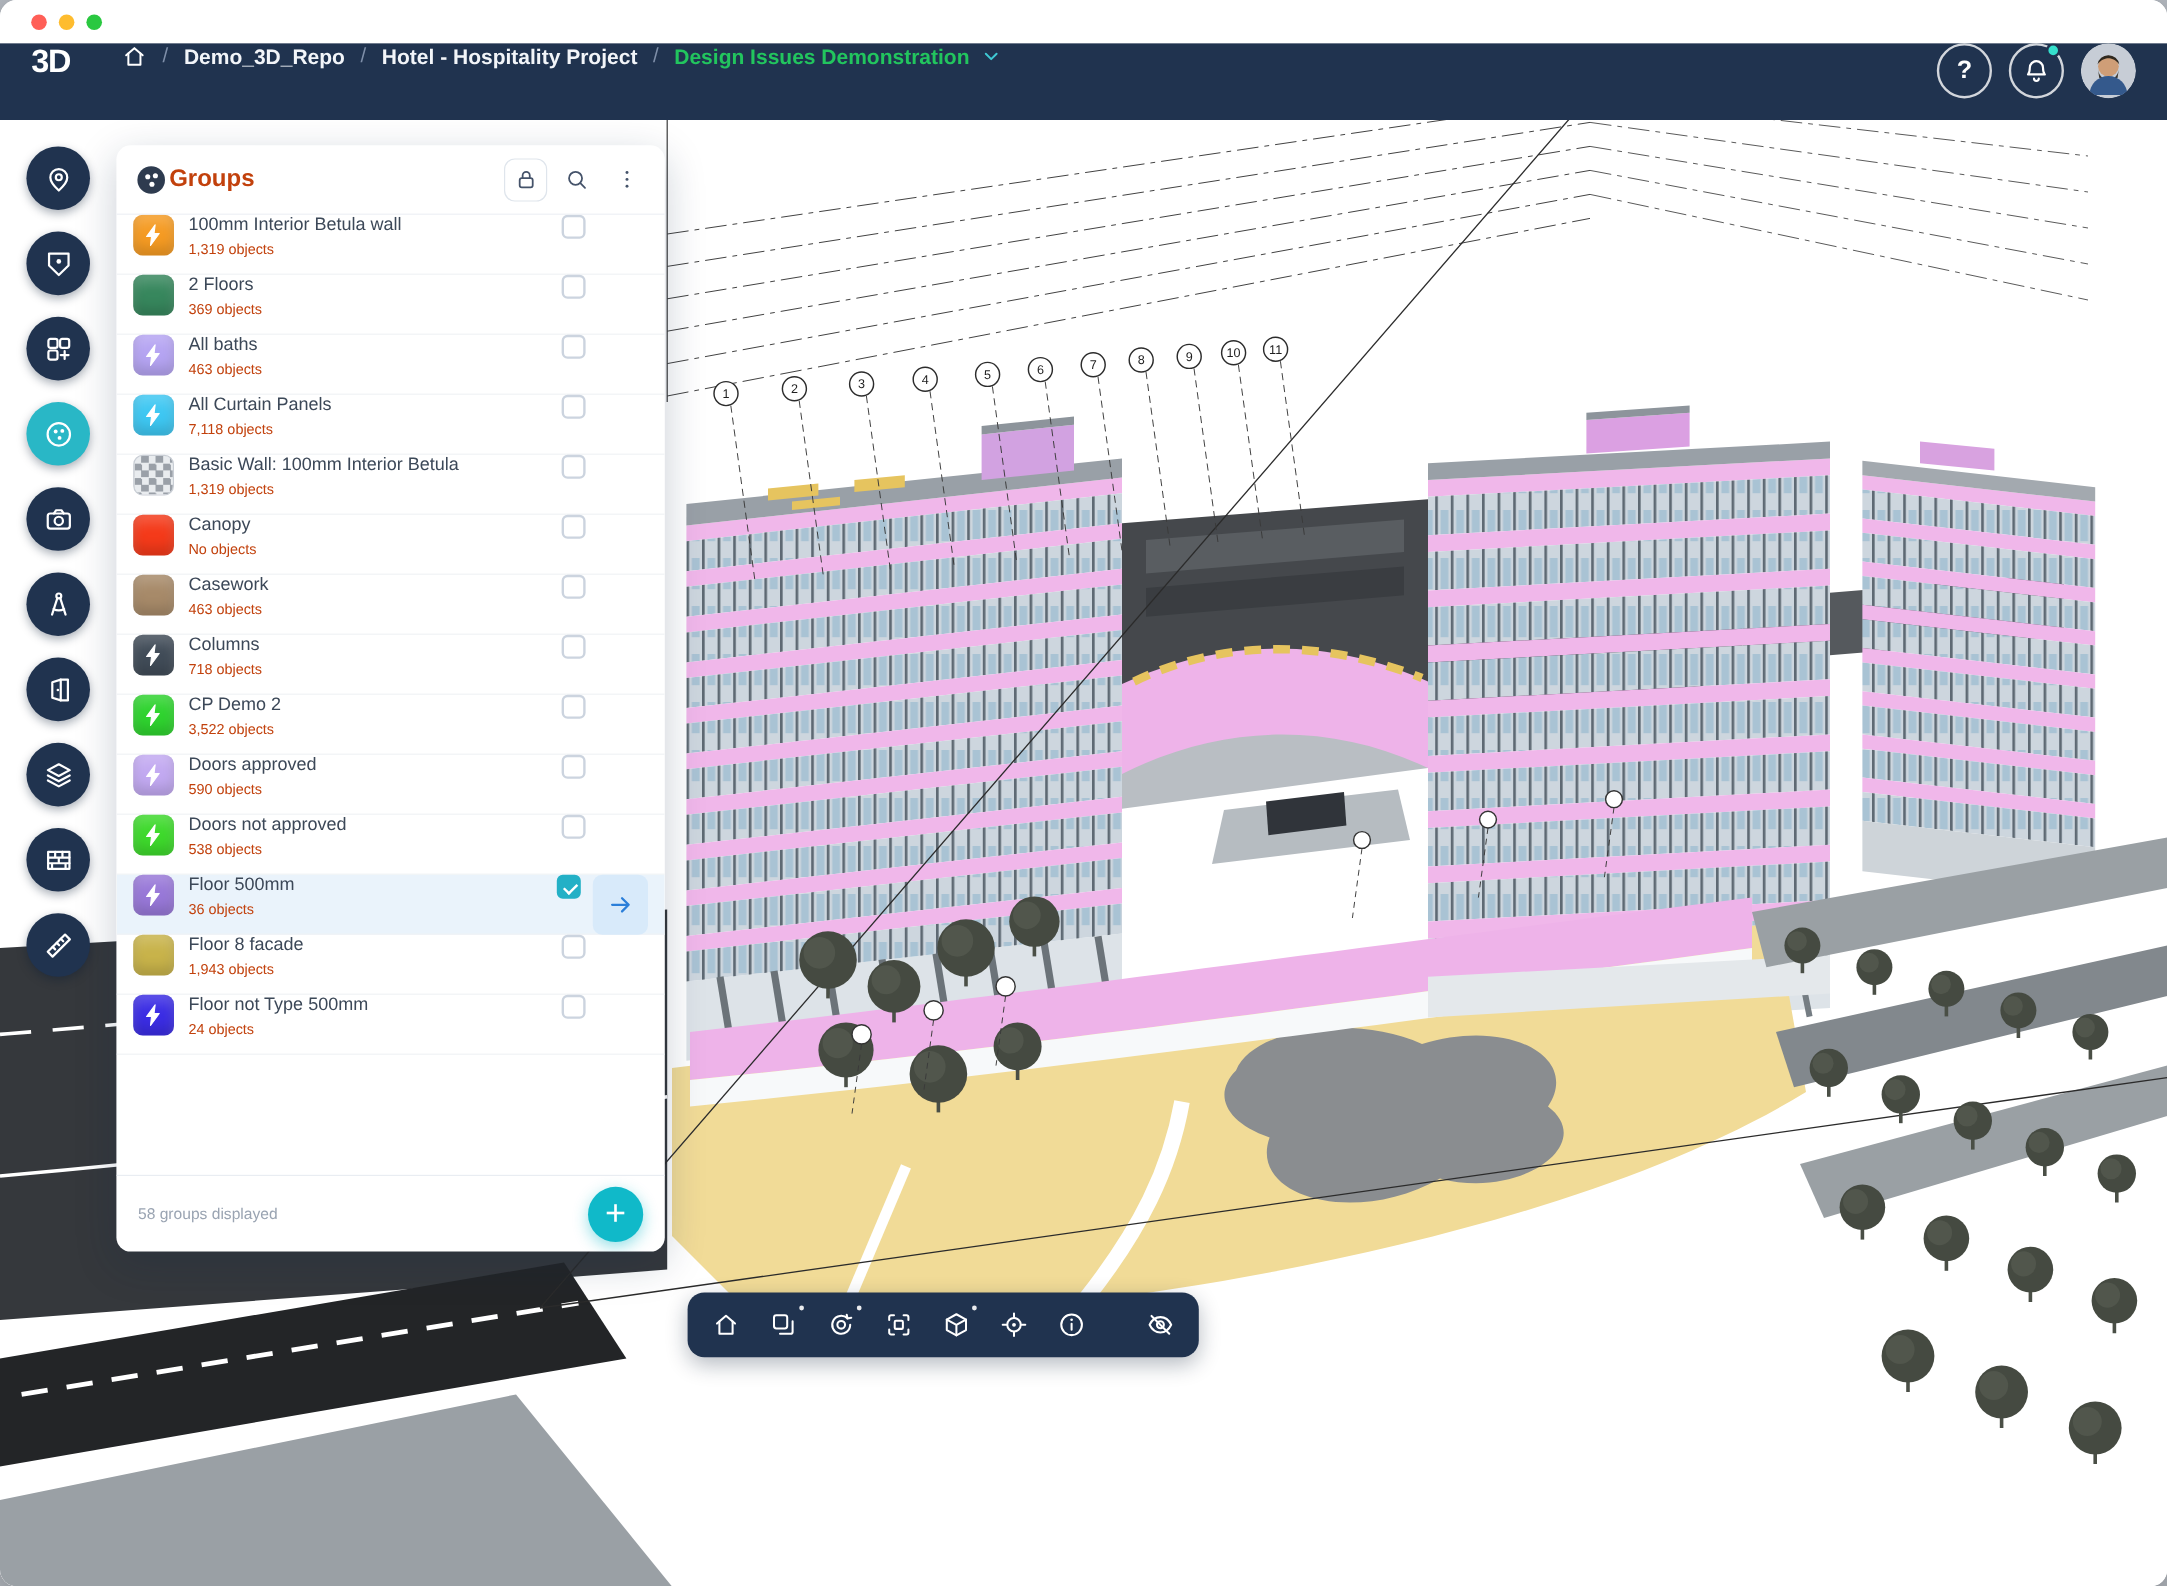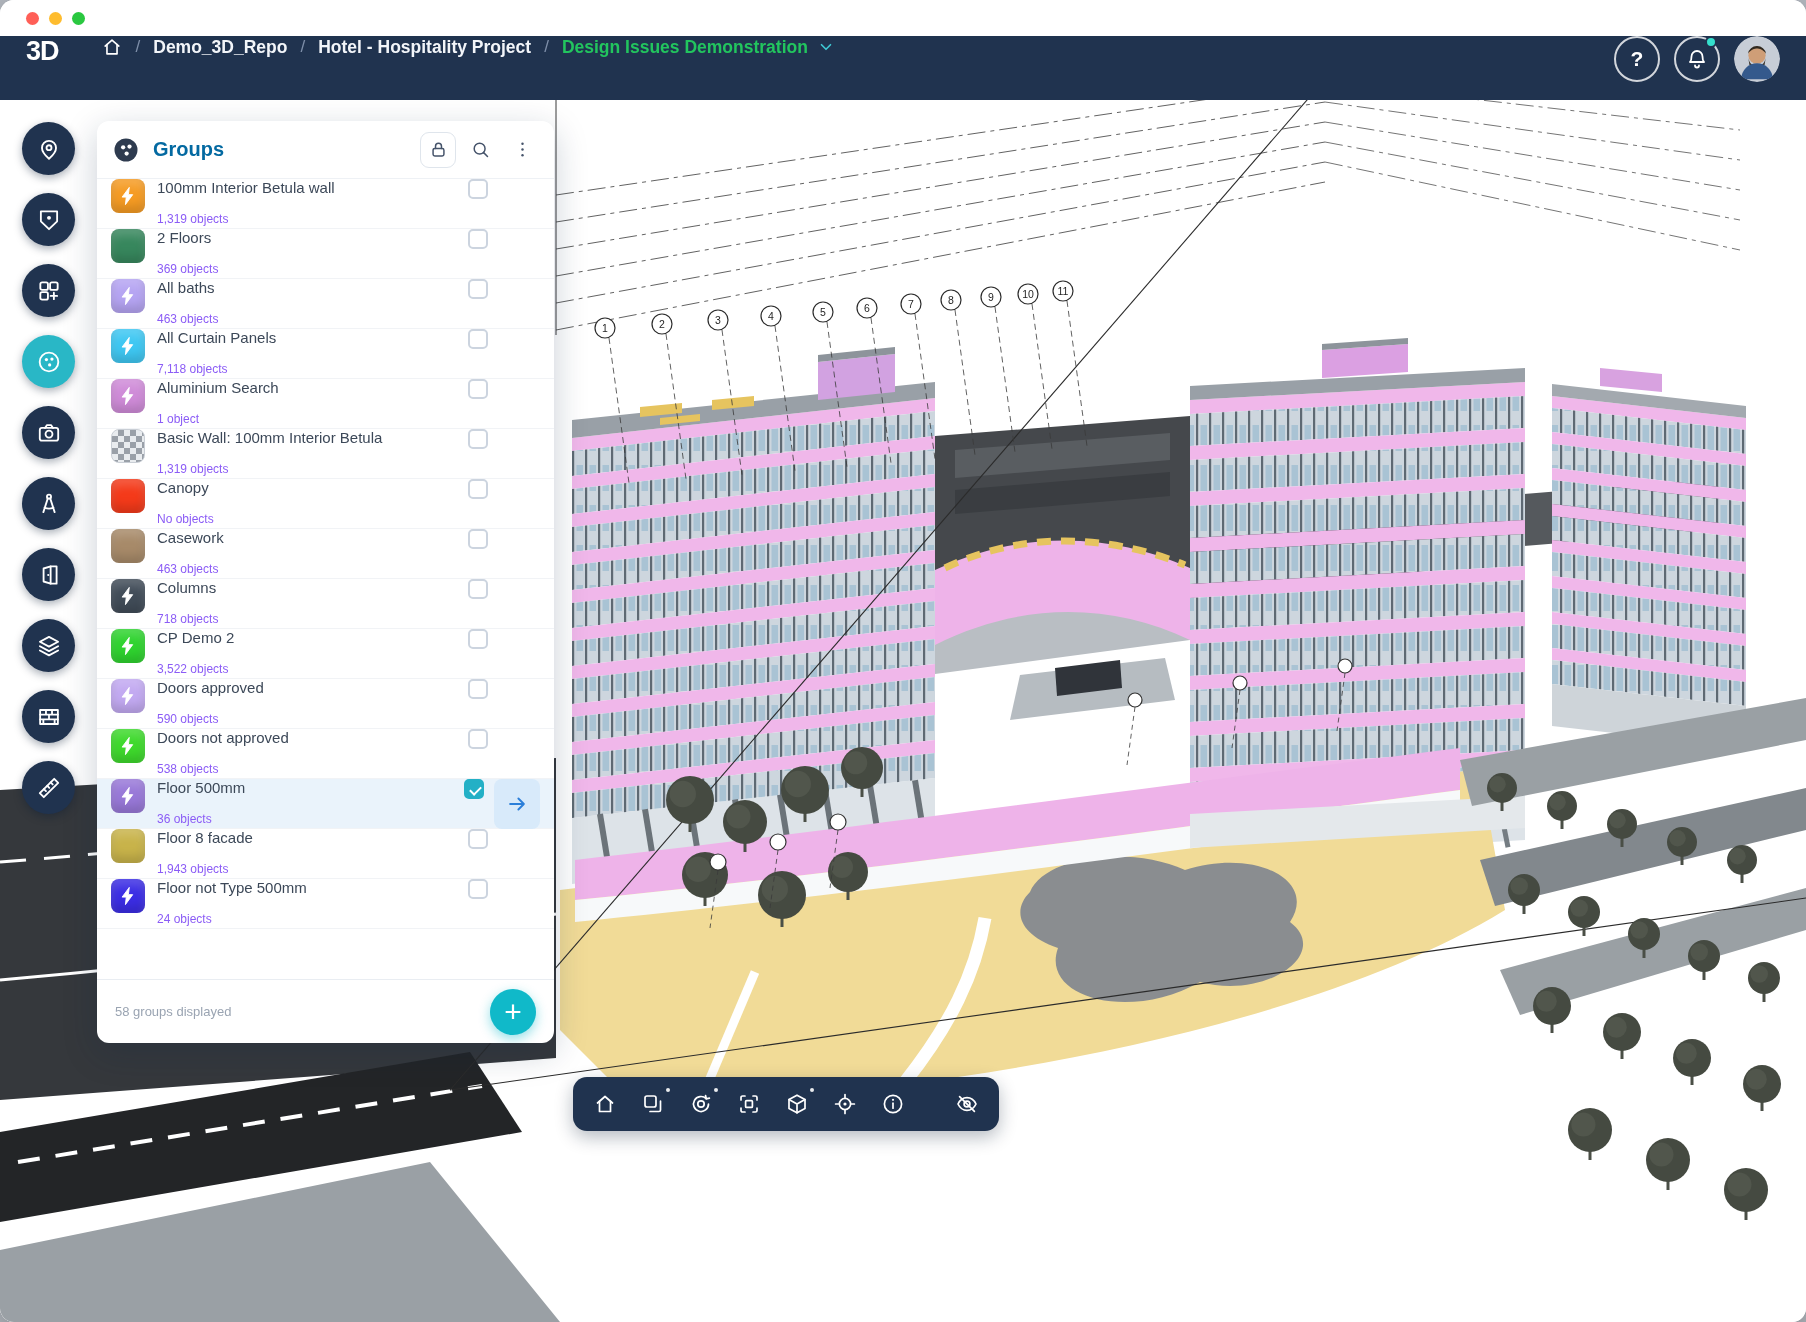--- a/index.html
+++ b/index.html
@@ -25,34 +25,34 @@
   .canvas{position:absolute;left:0;top:100px;width:1806px;height:1222px;background:#fff;z-index:1}
   svg text{font-family:"Liberation Sans",sans-serif}
   .icn svg{width:100%;height:100%;display:block}
   .tool-sidebar{position:absolute;left:22px;top:122px;display:flex;flex-direction:column;gap:18px;z-index:6}
   .side-btn{width:53px;height:53px;border-radius:50%;background:#20334f;border:none;box-shadow:0 3px 8px rgba(10,25,50,.35);display:flex;align-items:center;justify-content:center;color:#fff;cursor:pointer}
   .side-btn.active{background:#29b7c6}
   .side-btn .icn{width:26px;height:26px}
   .groups-panel{position:absolute;left:97px;top:121px;width:457px;height:922px;background:#fff;border-radius:12px;box-shadow:0 10px 34px rgba(15,35,70,.22);z-index:5;display:flex;flex-direction:column;overflow:hidden}
   .gp-header{height:58px;display:flex;align-items:center;padding:0 14px;border-bottom:1px solid #eef1f5;flex:0 0 auto}
   .gp-groups-icon{width:30px;height:30px}
-  .gp-title{font-size:20px;font-weight:700;color:#0369a1;margin-left:12px}
+  .gp-title{font-size:20px;font-weight:700;color:#c2410c;}
   .gp-actions{margin-left:auto;display:flex;align-items:center;gap:6px}
   .gp-abtn{width:36px;height:36px;border-radius:9px;display:flex;align-items:center;justify-content:center;color:#45536a;background:#fff;border:none;cursor:pointer}
   .gp-abtn.boxed{border:1.5px solid #dfe5ec}
   .gp-abtn .icn{width:21px;height:21px}
   .groups-list{flex:1 1 auto;overflow:hidden}
   .grow{height:50px;display:flex;align-items:flex-start;padding-left:14px;border-bottom:1px solid #f1f3f6;cursor:pointer}
   .grow.hl{background:#eaf3fb}
   .gicon{width:34px;height:34px;border-radius:8px;flex:0 0 auto;display:flex;align-items:center;justify-content:center;box-shadow:inset 0 -7px 10px rgba(0,0,0,.14),inset 0 7px 10px rgba(255,255,255,.18)}
   .gicon svg{width:22px;height:22px}
   .gicon.checker{background:repeating-conic-gradient(#9aa0a8 0% 25%,#e9ecef 0% 50%) 0 0/12px 12px;border:1px solid #c9ced5;box-shadow:none}
   .gtext{display:flex;flex-direction:column;margin-left:12px;min-width:0}
   .gname{font-size:15px;color:#3c4858;line-height:1.2;white-space:nowrap}
-  .gcount{font-size:12px;color:#8b5cf6;margin-top:15px}
+  .gcount{font-size:12px;color:#c2410c;margin-top:4px}
   .checkbox{width:20px;height:20px;border:2px solid #ccd4df;border-radius:5px;margin-left:auto;margin-right:66px;flex:0 0 auto;position:relative;background:#fff;cursor:pointer}
   .checkbox.checked{background:#23b0c6;border-color:#23b0c6}
   .checkbox.checked::after{content:'';position:absolute;left:3.5px;top:4.5px;width:9px;height:5px;border-left:2.4px solid #fff;border-bottom:2.4px solid #fff;transform:rotate(-45deg)}
   .grow.hl .checkbox{margin-right:10px}
   .arrow-btn{width:46px;height:50px;border-radius:8px;background:#d8eafa;display:flex;align-items:center;justify-content:center;flex:0 0 auto;margin-right:14px;cursor:pointer}
   .arrow-btn svg{width:22px;height:22px}
   .gp-footer{flex:0 0 auto;height:64px;border-top:1px solid #e9edf2;display:flex;align-items:center;padding:16px 18px}
   .gp-summary{font-size:13px;color:#9aa4b2}
   .add-btn{margin-left:auto;width:46px;height:46px;border-radius:50%;background:#10b9c9;border:none;color:#fff;display:flex;align-items:center;justify-content:center;font-size:30px;line-height:1;box-shadow:0 4px 12px rgba(16,185,201,.45);cursor:pointer}
   .viewer-toolbar{position:absolute;left:573px;top:1077px;height:54px;background:#20334f;border-radius:14px;display:flex;align-items:center;padding:0 8px;z-index:6;box-shadow:0 6px 18px rgba(10,25,50,.3)}
@@ -564,32 +564,20 @@
               <path d="M13.4 2.6L5.6 13.2h4.5L9.2 21.4l7.9-10.9h-4.7z" fill="#fff" stroke="#fff" stroke-width="1" stroke-linejoin="round"></path>
             </svg>
           </span>
           <span class="gtext">
             <span class="gname">All Curtain Panels</span>
             <span class="gcount">7,118 objects</span>
           </span>
           <span class="checkbox"></span>
         </div>
         <div class="grow">
-          <span class="gicon" style="background: rgb(207, 139, 216);">
-            <svg viewBox="0 0 24 24">
-              <path d="M13.4 2.6L5.6 13.2h4.5L9.2 21.4l7.9-10.9h-4.7z" fill="#fff" stroke="#fff" stroke-width="1" stroke-linejoin="round"></path>
-            </svg>
-          </span>
-          <span class="gtext">
-            <span class="gname">Aluminium Search</span>
-            <span class="gcount">1 object</span>
-          </span>
-          <span class="checkbox"></span>
-        </div>
-        <div class="grow">
           <span class="gicon checker"></span>
           <span class="gtext">
             <span class="gname">Basic Wall: 100mm Interior Betula</span>
             <span class="gcount">1,319 objects</span>
           </span>
           <span class="checkbox"></span>
         </div>
         <div class="grow">
           <span class="gicon" style="background: rgb(244, 58, 26);"></span>
           <span class="gtext">

